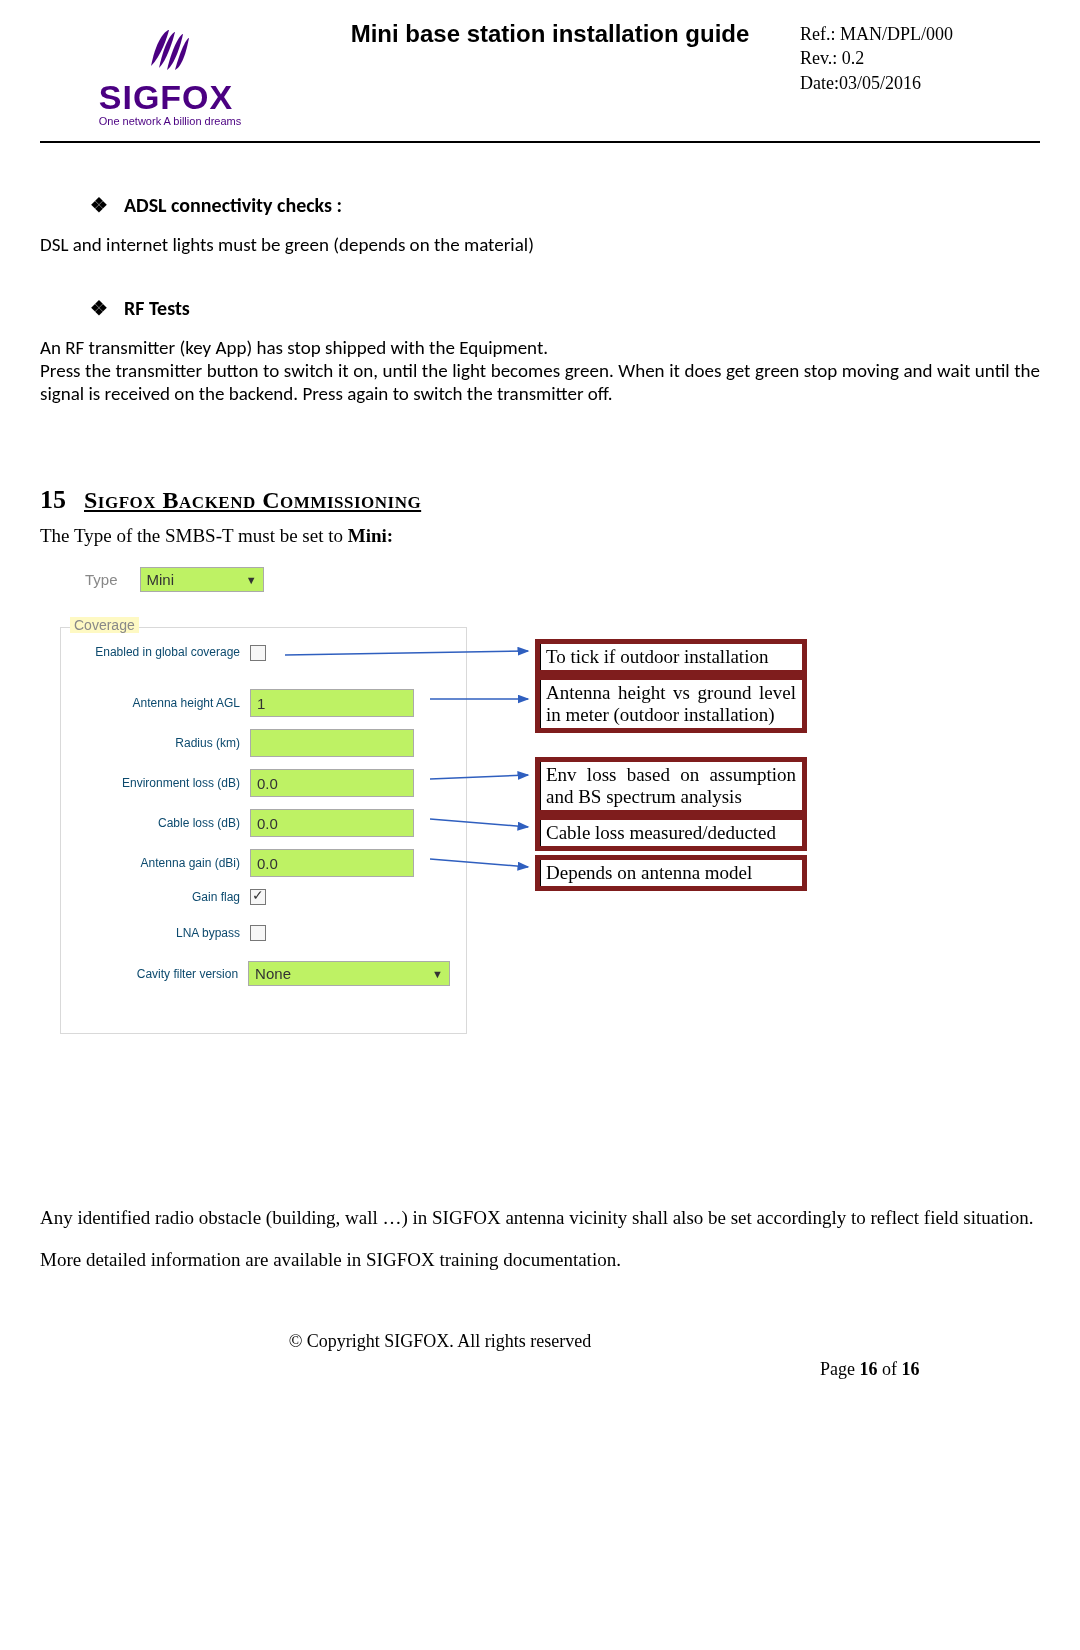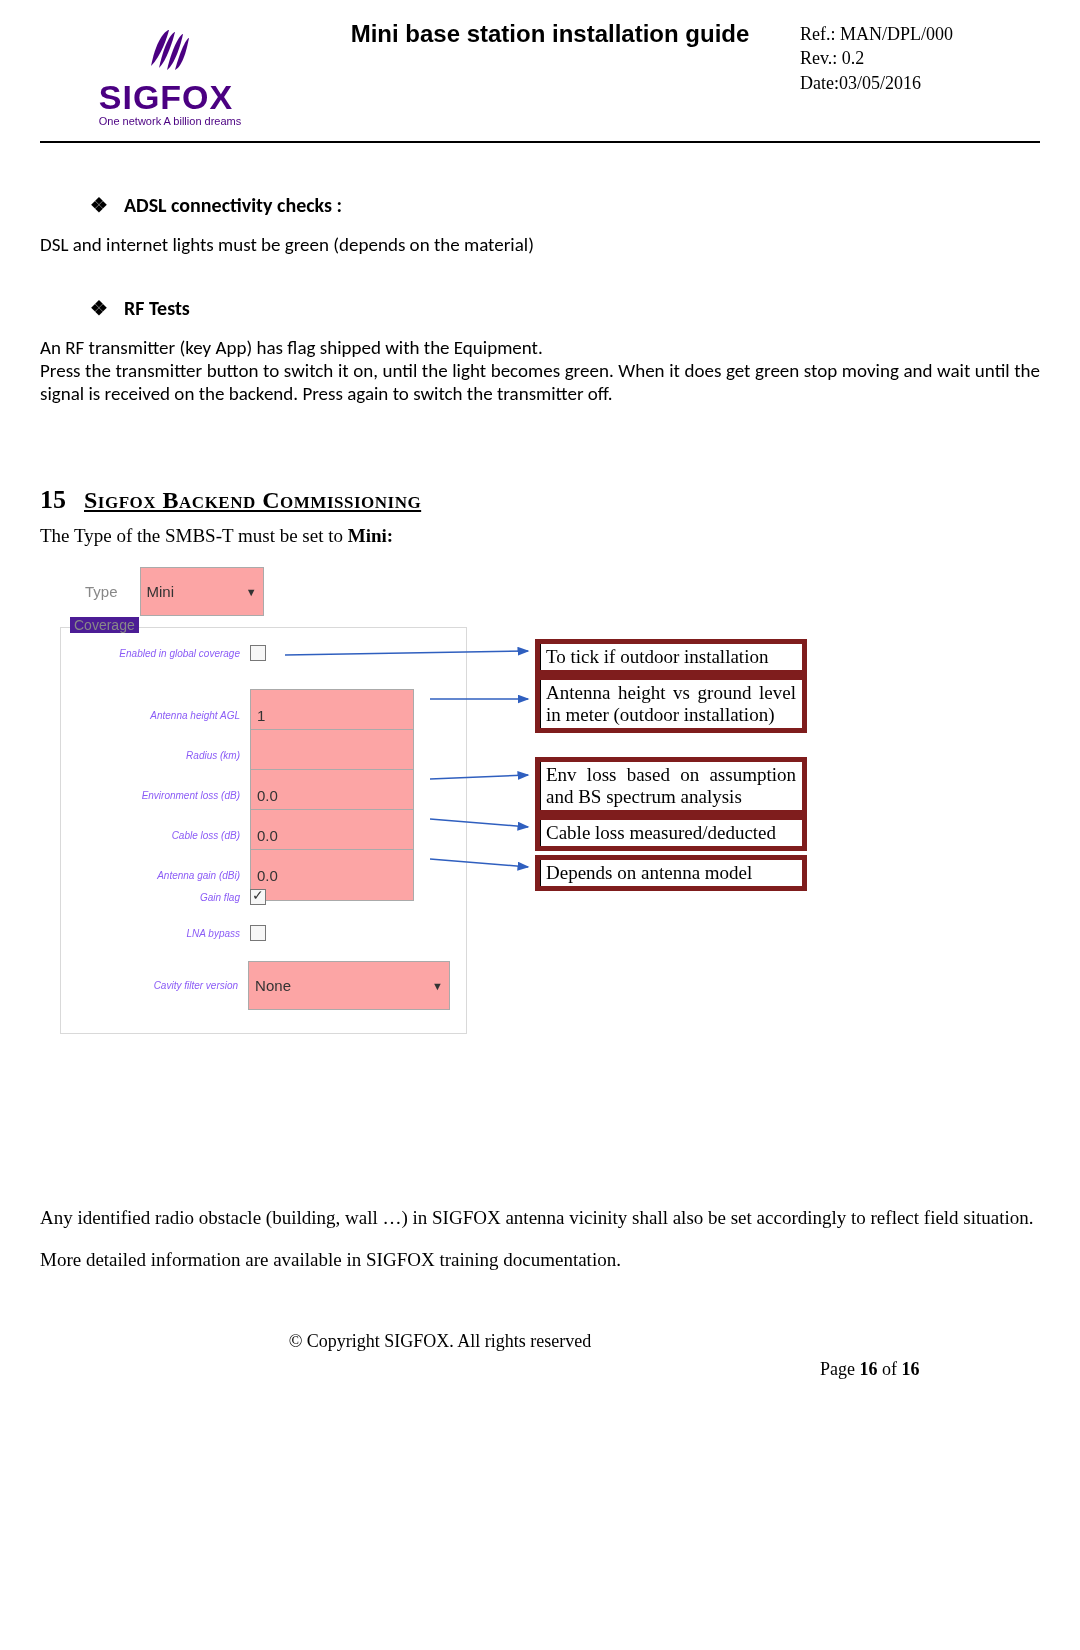--- a/index.html
+++ b/index.html
@@ -120,60 +120,59 @@
   .type-row {
     position: absolute;
     left: 45px; top: 0;
     display: flex;
     align-items: center;
     gap: 22px;
   }
   .type-row label { color: #888; }
   .select, .txtinput {
     border: 1px solid #aaa;
-    background: #fca5a5;
-    padding: 15px 6px;
+    background: #bef264;
+    padding: 3px 6px;
     font-size: 15px;
     color: #333;
   }
   .select {
     width: 110px;
     display:inline-flex;
     justify-content:space-between;
     align-items:center;
   }
   .select .caret { font-size:11px; color:#333; }
   .coverage-box {
     position: absolute;
     left: 20px; top: 60px;
     width: 405px; height: 405px;
     border: 1px solid #d9d9d9;
   }
   .coverage-legend {
     position: absolute;
     left: 30px; top: 50px;
-    background: #4c1d95;
+    background: #fef9c3;
     padding: 0 4px;
     font-size: 14px;
     color: #888;
   }
   .frow {
     position: absolute;
     left: 30px;
     display: flex;
     align-items: center;
     width: 380px;
   }
   .flabel {
     width: 170px;
     text-align: right;
-    color: #8b5cf6;
-    font-size: 10px;
+    color: #0c4a6e;
+    font-size: 12px;
     padding-right: 10px;
-    font-style: italic;
   }
   .txtinput { width: 150px; height: 20px; }
   .chk {
     width:14px; height:14px;
     border:1px solid #777;
     display:inline-block;
     background:#f7f7f7;
     position:relative;
   }
   .chk.checked::after {
@@ -241,21 +240,21 @@
   <div class="bullet-row">
     <span class="dia">❖</span>
     <span>ADSL connectivity checks :</span>
   </div>
   <p class="body-text">DSL and internet lights must be green (depends on the material)</p>
 
   <div class="bullet-row">
     <span class="dia">❖</span>
     <span>RF Tests</span>
   </div>
-  <p class="body-text" style="margin-bottom:0">An RF transmitter (key App) has flag shipped with the Equipment.</p>
+  <p class="body-text" style="margin-bottom:0">An RF transmitter (key App) has stop shipped with the Equipment.</p>
   <p class="body-text" style="margin-top:0">Press the transmitter button to switch it on, until the light becomes green. When it does get green stop moving and wait until the signal is received on the backend. Press again to switch the transmitter off.</p>
 
   <div class="h1-row">
     <span class="num">15</span>
     <span class="txt">Sigfox Backend Commissioning</span>
   </div>
   <p class="serif-body">
     <span>The Type of the SMBS-T must be set to </span><span class="bold">Mini:</span>
   </p>
 

